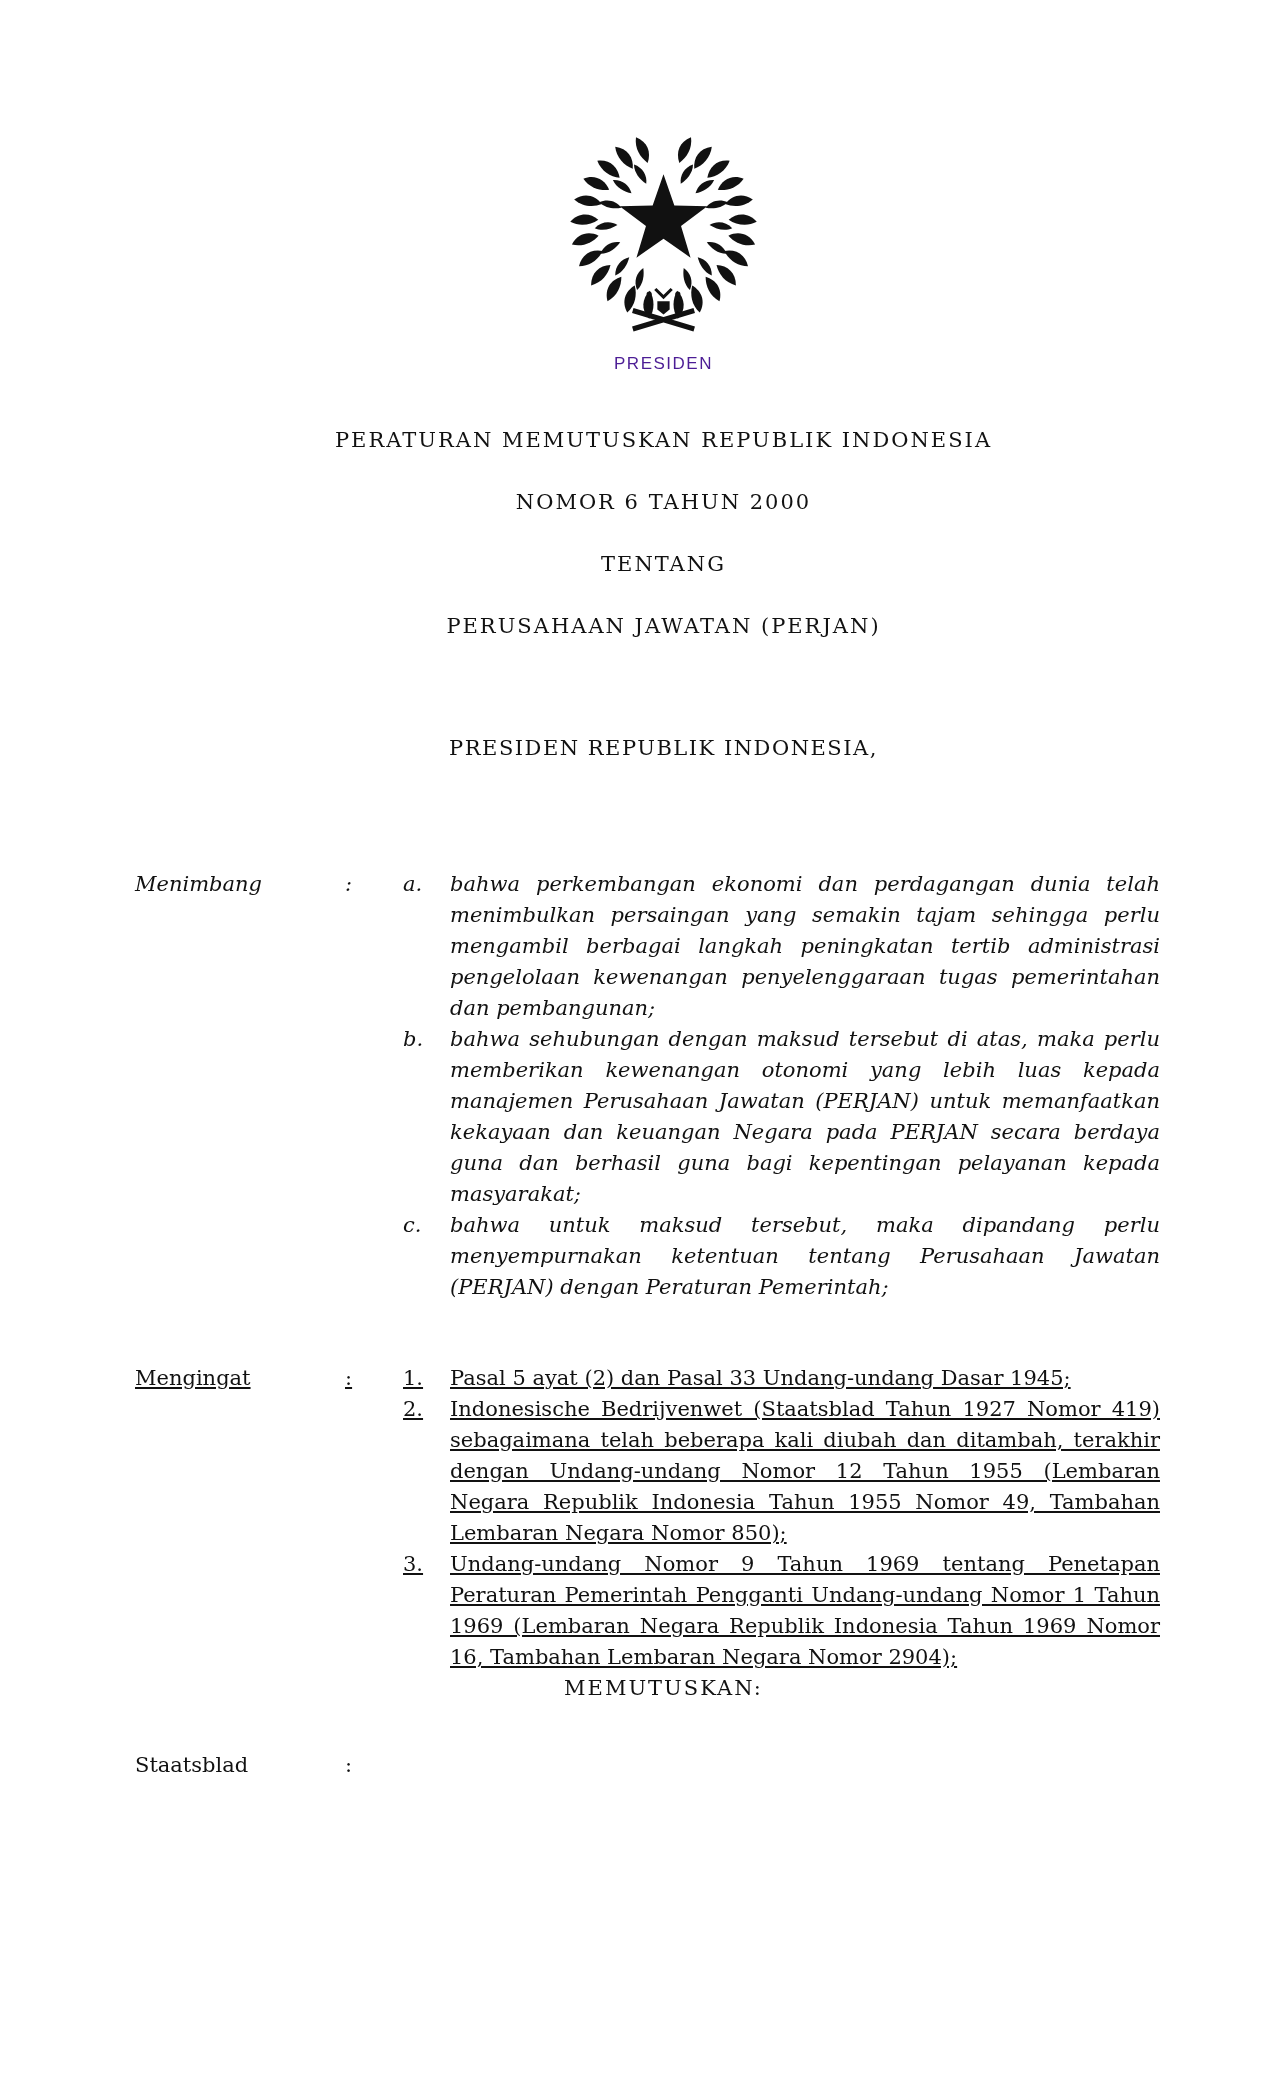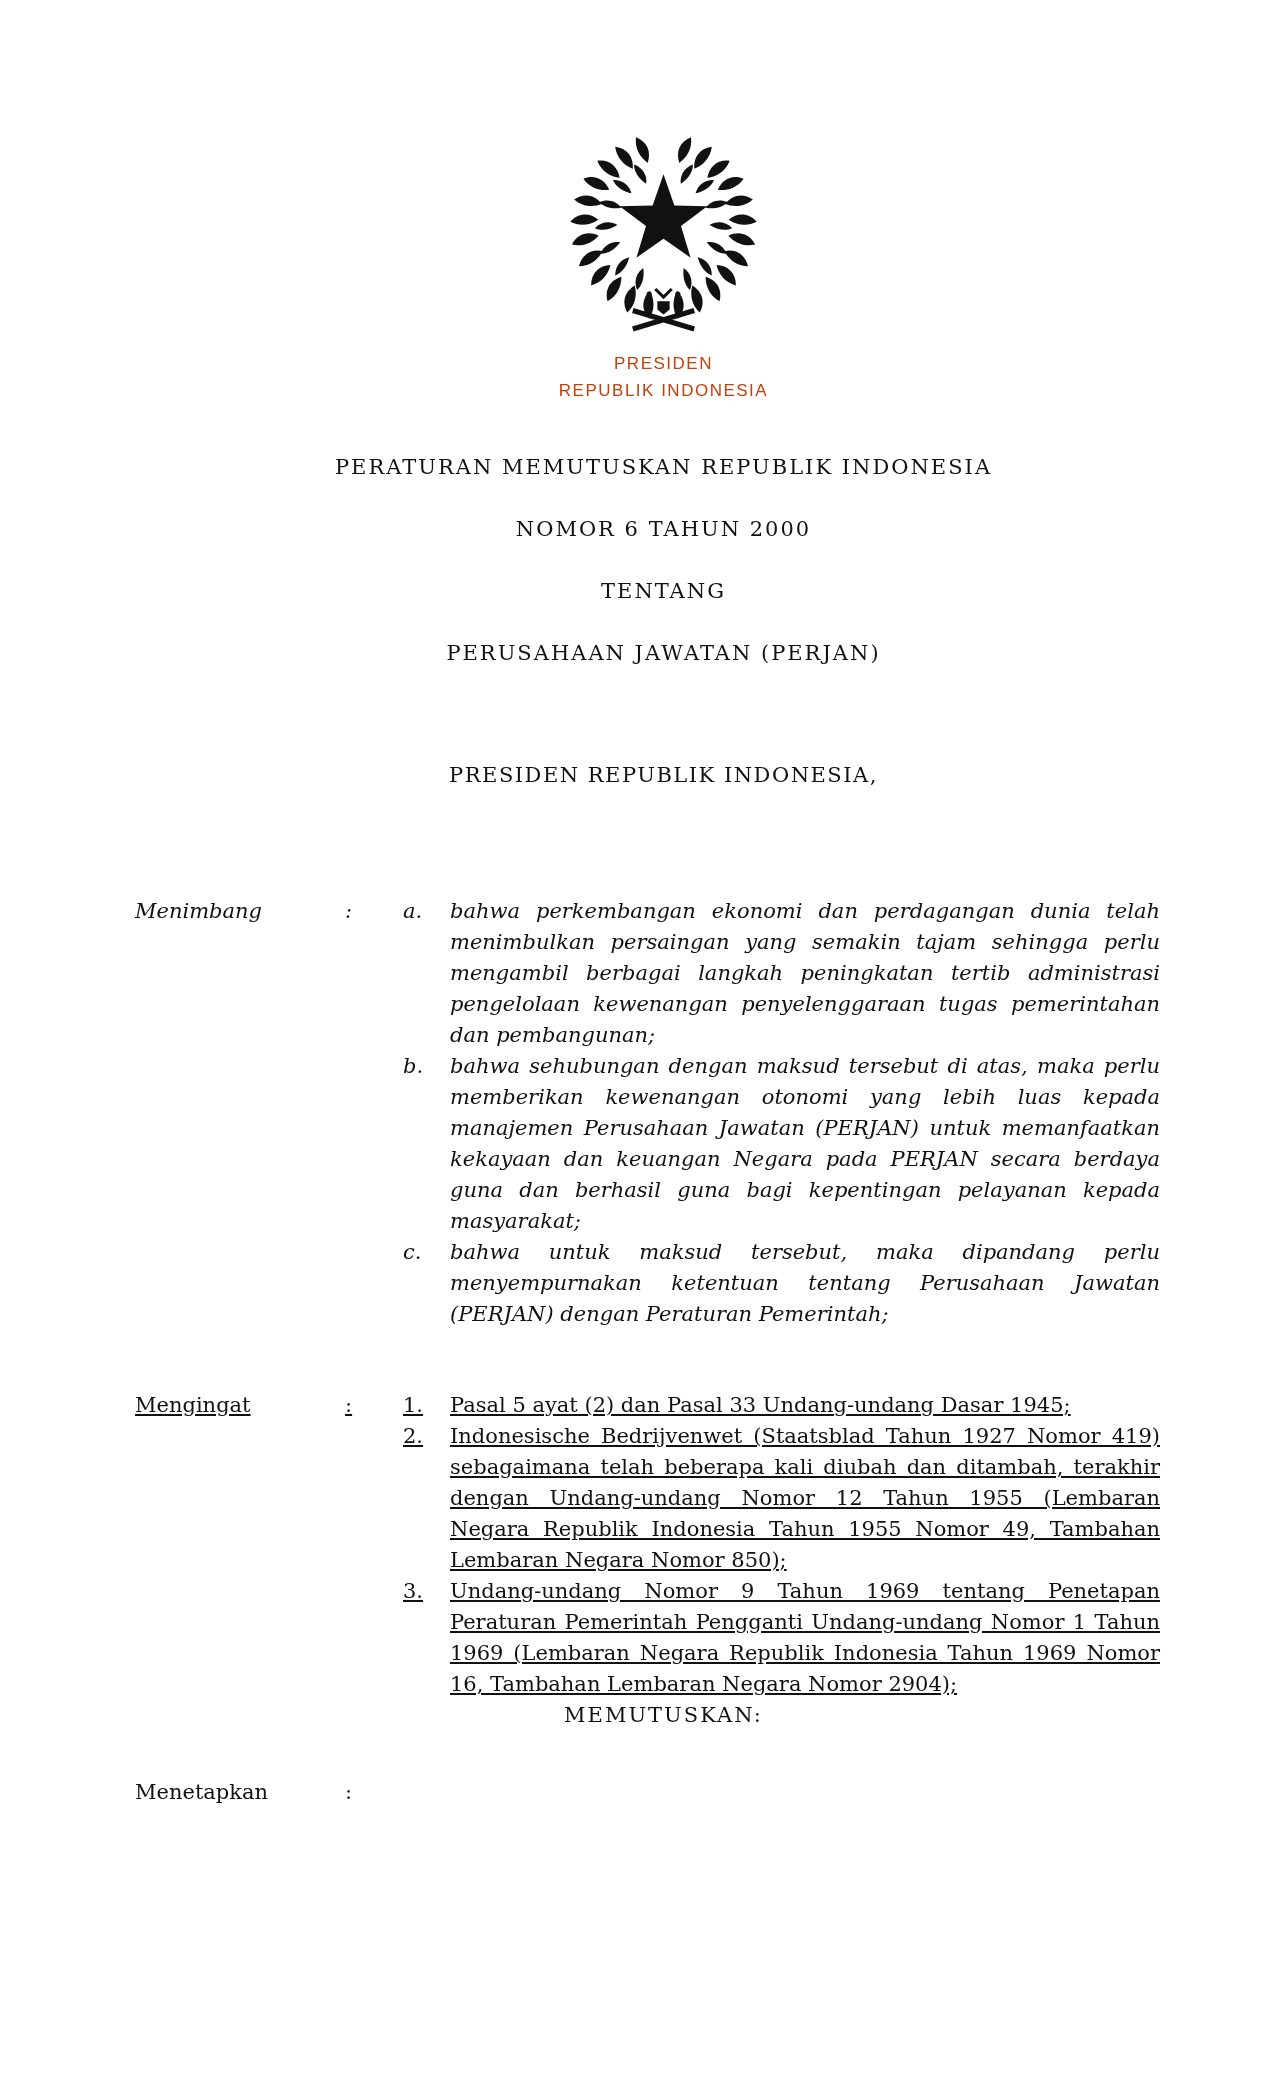--- a/index.html
+++ b/index.html
@@ -23,21 +23,21 @@
   .emblem-row svg { display: inline-block; }
 
   .agency {
     margin-top: 14px;
     text-align: center;
     transform: translateX(16px);
     font-family: "Liberation Sans", sans-serif;
     font-size: 17px;
     line-height: 27px;
     letter-spacing: 1.5px;
-    color: #c2410c;
+    color: #4c1d95;
   }
 
   
   .doc-title {
     text-align: center;
     transform: translateX(16px);
     font-size: 21px;
     letter-spacing: 2px;
     line-height: 26px;
     white-space: nowrap;
@@ -139,21 +139,20 @@
           <circle cx="86" cy="170" r="2.5"></circle>
           <circle cx="114" cy="170" r="2.5"></circle>
           <path d="M94 177 h12 v8 l-6 5 l-6 -5 Z"></path>
           <path d="M70 204 L130 186 M70 186 L130 204" fill="none" stroke="#111111" stroke-width="5"></path>
         </g>
       </svg>
     </div>
 
     <div class="agency">
       <div>PRESIDEN</div>
-      <div>REPUBLIK INDONESIA</div>
     </div>
 
     <div class="doc-title t1">PERATURAN MEMUTUSKAN REPUBLIK INDONESIA</div>
     <div class="doc-title t2">NOMOR 6 TAHUN 2000</div>
     <div class="doc-title t3">TENTANG</div>
     <div class="doc-title t4">PERUSAHAAN JAWATAN (PERJAN)</div>
     <div class="doc-title salutation">PRESIDEN REPUBLIK INDONESIA,</div>
 
     <div class="clause m-menimbang">
       <div class="clause-label">Menimbang</div>
@@ -189,18 +188,18 @@
         <div class="list-item">
           <div class="list-marker">3.</div>
           <div class="list-text">Undang-undang Nomor 9 Tahun 1969 tentang Penetapan Peraturan Pemerintah Pengganti Undang-undang Nomor 1 Tahun 1969 (Lembaran Negara Republik Indonesia Tahun 1969 Nomor 16, Tambahan Lembaran Negara Nomor 2904);</div>
         </div>
       </div>
     </div>
 
     <div class="memutuskan">MEMUTUSKAN:</div>
 
     <div class="clause m-menetapkan">
-      <div class="clause-label">Menetapkan</div>
+      <div class="clause-label">Staatsblad</div>
       <div class="clause-colon">:</div>
     </div>
 
   </div>
 </div>
 
 </body></html>

